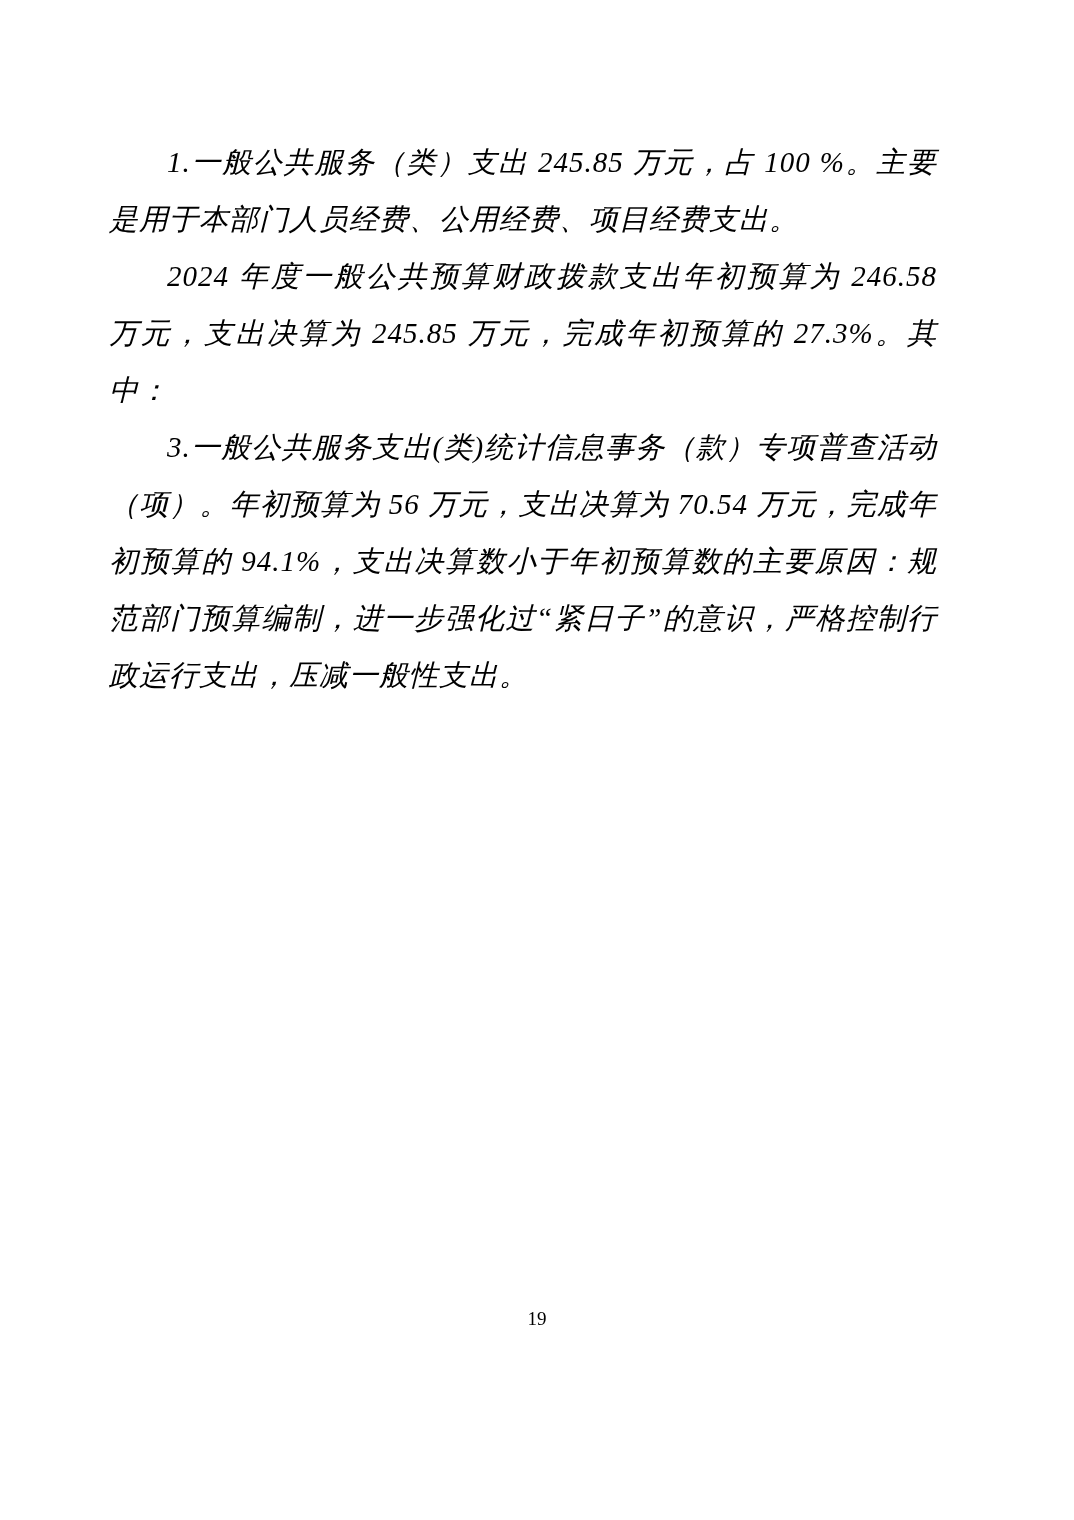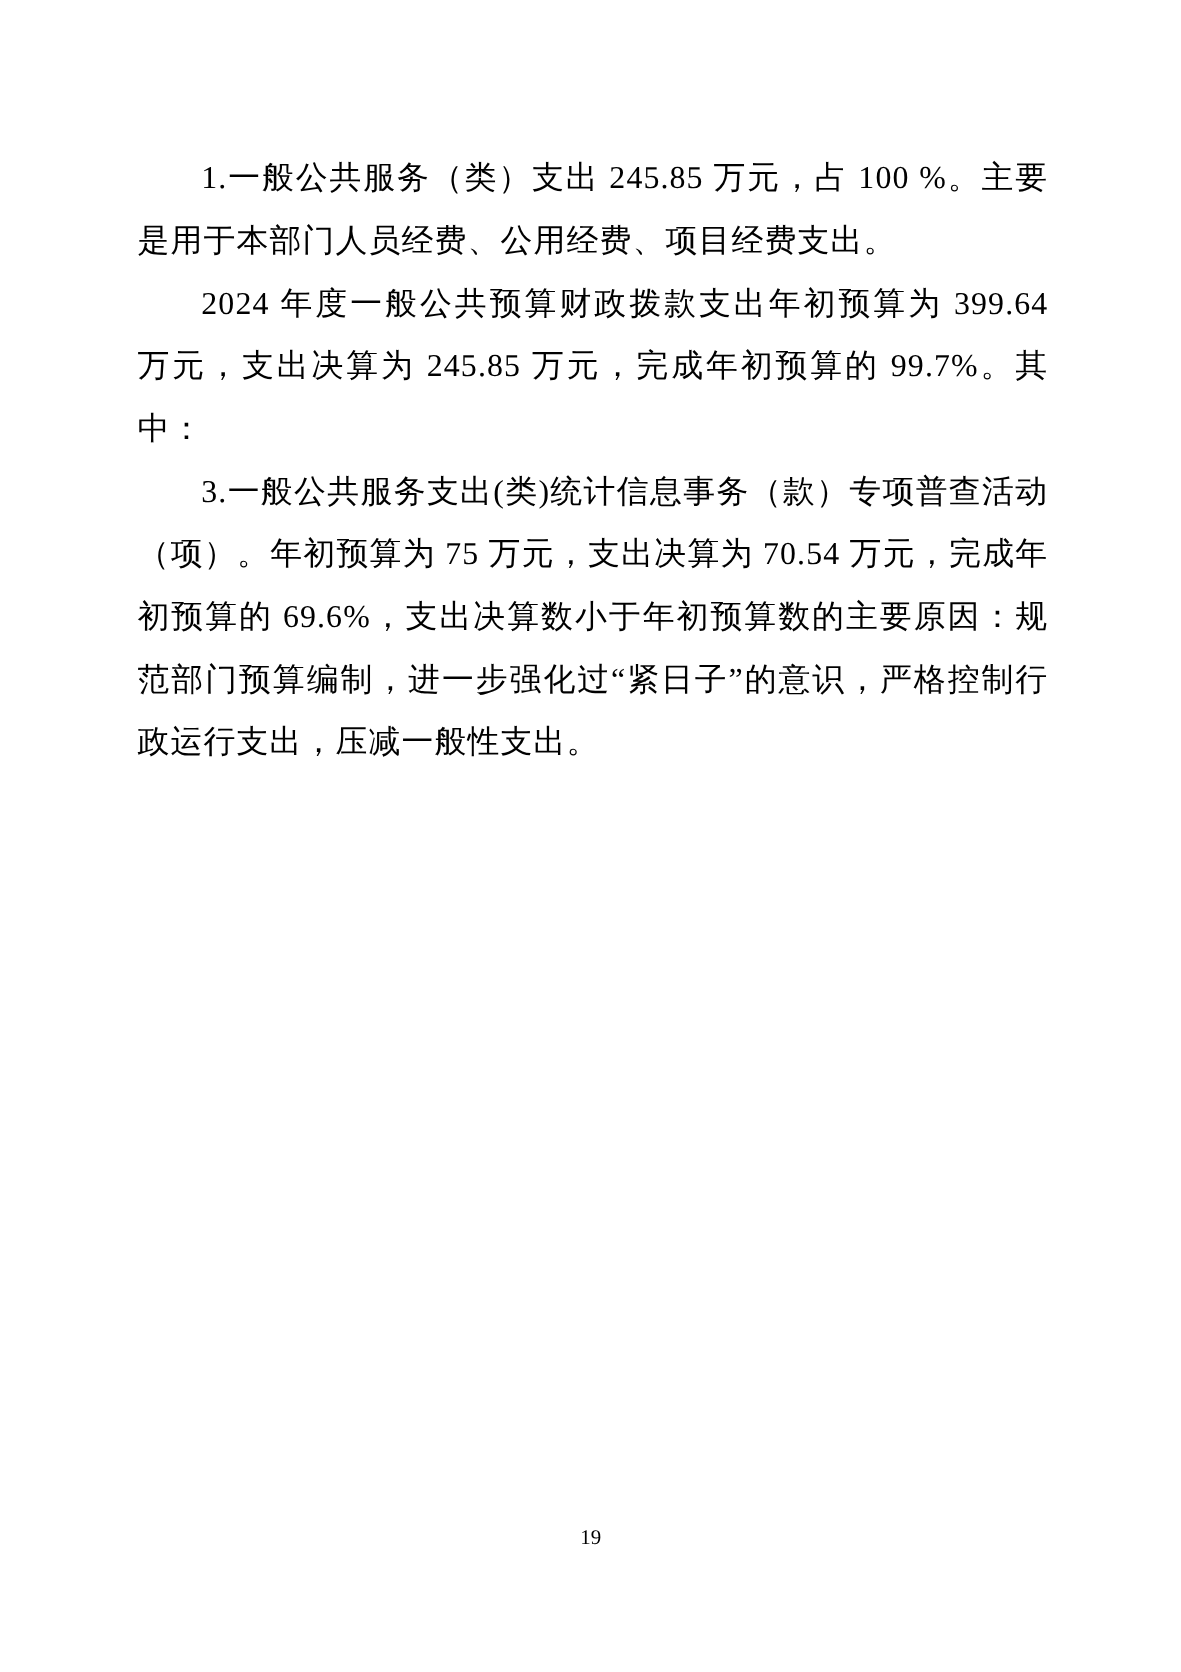--- a/index.html
+++ b/index.html
@@ -12,51 +12,52 @@
     width: 1074px;
     height: 1520px;
     background: #ffffff;
     overflow: hidden;
     font-family: "Liberation Serif", "DejaVu Serif", serif;
     color: #000000;
   }
   .content {
     position: absolute;
     top: 134px;
-    left: 125px;
+    left: 109px;
     width: 828px;
+    font-style: italic;
   }
   .para {
     font-size: 29px;
     line-height: 57px;
     text-align: justify;
     text-justify: inter-ideograph;
     text-indent: 2em;
     margin: 0;
     letter-spacing: 1px;
     word-break: break-all;
   }
   .footer {
     position: absolute;
-    top: 1388px;
+    top: 1308px;
     left: 0;
     width: 100%;
     text-align: center;
   }
   .page-number {
     font-size: 19px;
     color: #000000;
     font-family: "Liberation Serif", "DejaVu Serif", serif;
   }
 </style>
 </head>
 <body>
 
 <div class="page">
   <div class="content">
     <p class="para">1.一般公共服务（类）支出 245.85 万元，占 100 %。主要是用于本部门人员经费、公用经费、项目经费支出。</p>
-    <p class="para">2024 年度一般公共预算财政拨款支出年初预算为 399.64 万元，支出决算为 245.85 万元，完成年初预算的 99.7%。其中：</p>
-    <p class="para">3.一般公共服务支出(类)统计信息事务（款）专项普查活动（项）。年初预算为 75 万元，支出决算为 70.54 万元，完成年初预算的 69.6%，支出决算数小于年初预算数的主要原因：规范部门预算编制，进一步强化过“紧日子”的意识，严格控制行政运行支出，压减一般性支出。</p>
+    <p class="para">2024 年度一般公共预算财政拨款支出年初预算为 246.58 万元，支出决算为 245.85 万元，完成年初预算的 27.3%。其中：</p>
+    <p class="para">3.一般公共服务支出(类)统计信息事务（款）专项普查活动（项）。年初预算为 56 万元，支出决算为 70.54 万元，完成年初预算的 94.1%，支出决算数小于年初预算数的主要原因：规范部门预算编制，进一步强化过“紧日子”的意识，严格控制行政运行支出，压减一般性支出。</p>
   </div>
   <div class="footer">
     <span class="page-number">19</span>
   </div>
 </div>
 
 </body></html>

